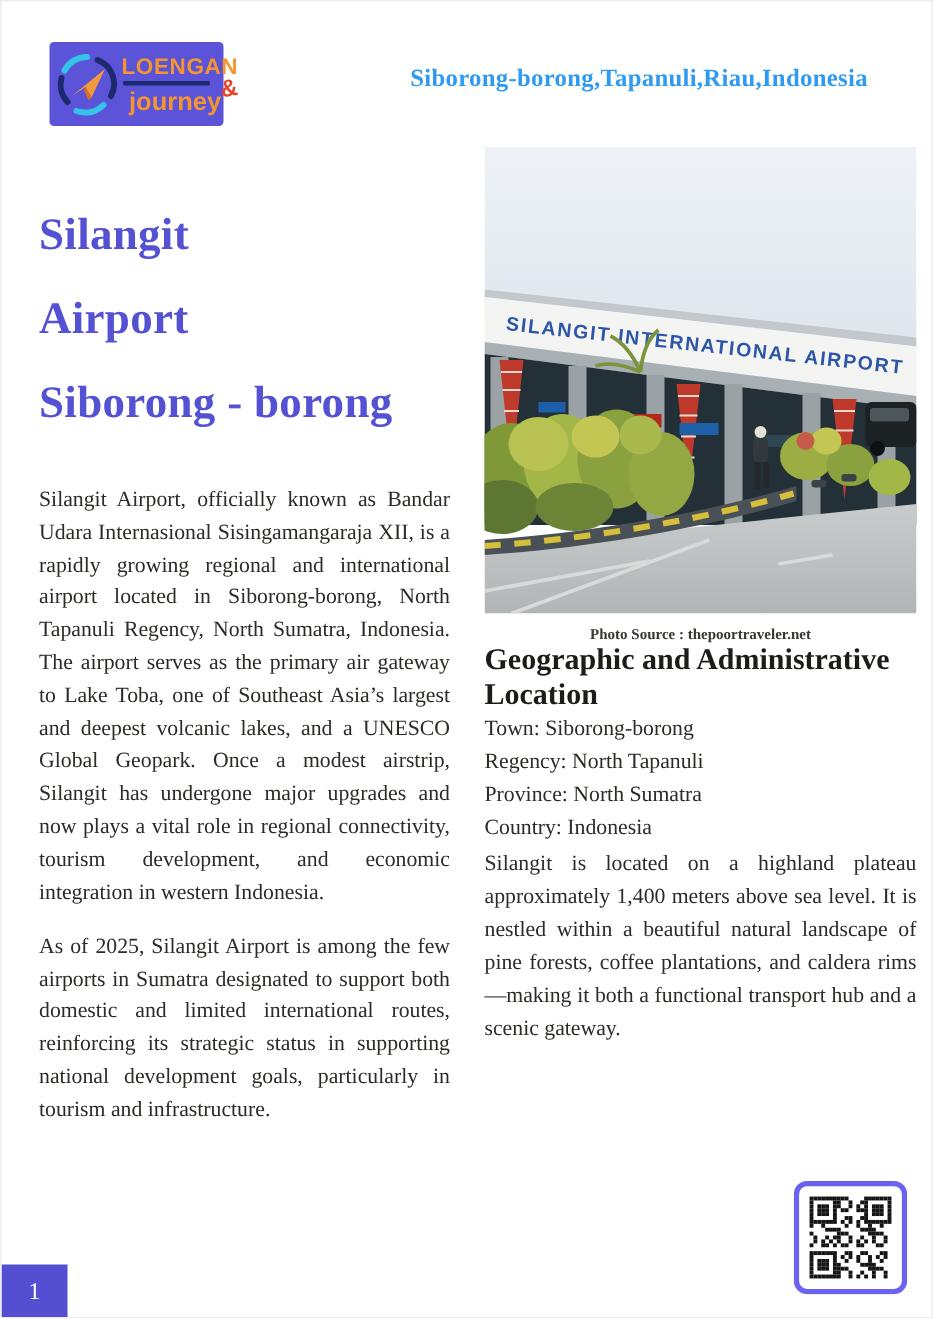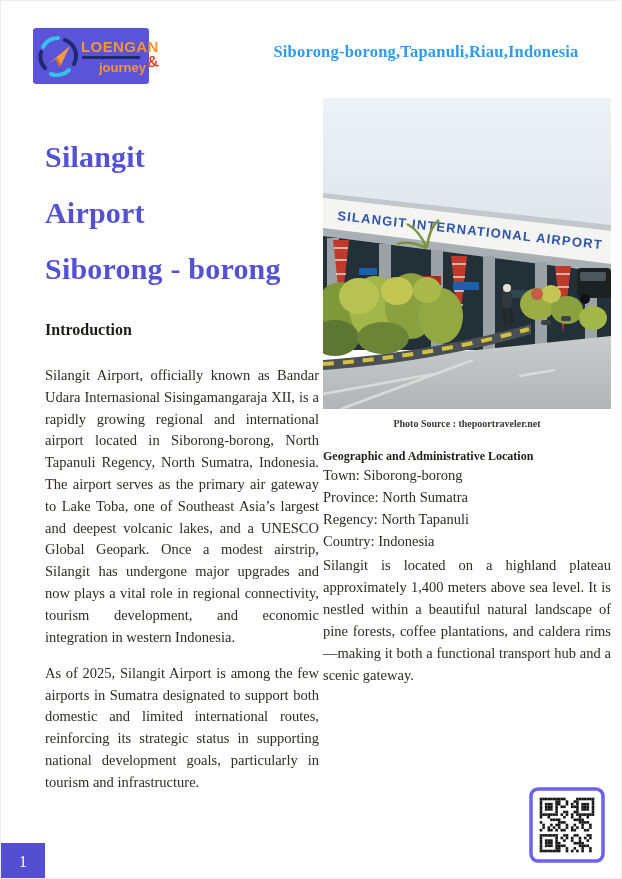--- a/index.html
+++ b/index.html
@@ -11,39 +11,39 @@
   
   .logo{
     position:absolute;left:32px;top:27px;width:116px;height:56px;
     background:#5b54d8;border-radius:3px;display:flex;align-items:center;
     padding:0 4px;box-sizing:border-box;
   }
   .logo svg{flex:0 0 auto;}
   .logo-text{position:relative;margin-left:2px;font-family:"Liberation Sans",sans-serif;line-height:1;}
   .brand-top{display:block;font-weight:bold;font-size:15px;letter-spacing:.4px;color:#f5952f;}
   .tagline-bar{width:58px;height:3px;background:#1d2a70;margin:2px 0 2px 1px;border-radius:1px;}
-  .brand-bottom{display:block;font-weight:bold;font-size:13px;color:#f5952f;padding-left:5px;text-align:center;}
+  .brand-bottom{display:block;font-weight:bold;font-size:17px;color:#f5952f;padding-left:5px;}
   .amp{position:absolute;right:0px;top:15px;color:#e6452c;font-weight:bold;font-size:16px;transform:rotate(-8deg);}
   .header-location{
     position:absolute;left:240px;top:41px;width:370px;text-align:center;
     font-weight:bold;font-size:16.5px;color:#2f9af0;letter-spacing:.2px;
   }
   
-  .col-left{position:absolute;left:44px;top:128px;width:274px;}
+  .col-left{position:absolute;left:25px;top:128px;width:274px;}
   .doc-title{font-size:30px;font-weight:bold;color:#5551d3;line-height:56px;letter-spacing:.2px;}
   .intro-heading{font-size:16px;font-weight:bold;color:#1f1b18;margin-top:24px;}
   .body-par{font-size:14.5px;line-height:21.8px;text-align:justify;margin-top:26px;}
   .body-par.second{margin-top:2px;}
   
   .col-right{position:absolute;left:322px;top:97px;width:288px;}
   .photo{display:block;width:288px;height:311px;}
   .photo-caption{
     margin-top:9px;text-align:center;font-weight:bold;font-size:10px;color:#3a3632;
   }
-  .geo-heading{font-size:12px;font-weight:bold;color:#1f1b18;margin-top:20px;}
+  .geo-heading{font-size:20px;font-weight:bold;color:#1f1b18;}
   .geo-line{font-size:14.5px;line-height:22px;text-align:justify;}
   .geo-lines{margin-top:0;}
   .geo-par{font-size:14.5px;line-height:22px;text-align:justify;margin-top:2px;}
   
   .qr-wrap{position:absolute;left:528px;top:786px;width:76px;height:76px;}
   .page-num{
     position:absolute;left:0;top:842px;width:44px;height:37px;background:#544fd0;
     color:#ffffff;font-size:16px;display:flex;align-items:center;justify-content:center;
   }
 </style>
@@ -69,21 +69,20 @@
     </div>
   </div>
   <div class="header-location">Siborong-borong,Tapanuli,Riau,Indonesia</div>
 
   <div class="col-left">
     <div class="doc-title">
       <div>Silangit</div>
       <div>Airport</div>
       <div>Siborong - borong</div>
     </div>
-    <div class="intro-heading">Introduction</div>
     <p class="body-par">Silangit Airport, officially known as Bandar Udara Internasional Sisingamangaraja XII, is a rapidly growing regional and international airport located in Siborong-borong, North Tapanuli Regency, North Sumatra, Indonesia. The airport serves as the primary air gateway to Lake Toba, one of Southeast Asia’s largest and deepest volcanic lakes, and a UNESCO Global Geopark. Once a modest airstrip, Silangit has undergone major upgrades and now plays a vital role in regional connectivity, tourism development, and economic integration in western Indonesia.</p>
     <p class="body-par second">As of 2025, Silangit Airport is among the few airports in Sumatra designated to support both domestic and limited international routes, reinforcing its strategic status in supporting national development goals, particularly in tourism and infrastructure.</p>
   </div>
 
   <div class="col-right">
     <svg class="photo" viewBox="0 0 288 311">
       <defs>
         <linearGradient id="sky" x1="0" y1="0" x2="0" y2="1">
           <stop offset="0" stop-color="#eef2f6"></stop>
           <stop offset="1" stop-color="#d5dde4"></stop>
@@ -171,22 +170,22 @@
         <rect x="218" y="222" width="10" height="5" rx="2"></rect>
         <rect x="238" y="218" width="10" height="5" rx="2"></rect>
       </g>
     </svg>
 
     <div class="photo-caption">Photo Source : thepoortraveler.net</div>
 
     <div class="geo-heading">Geographic and Administrative Location</div>
     <div class="geo-lines">
       <div class="geo-line">Town: Siborong-borong</div>
+      <div class="geo-line">Regency: North Tapanuli</div>
       <div class="geo-line">Province: North Sumatra</div>
-      <div class="geo-line">Regency: North Tapanuli</div>
       <div class="geo-line">Country: Indonesia</div>
     </div>
     <p class="geo-par">Silangit is located on a highland plateau approximately 1,400 meters above sea level. It is nestled within a beautiful natural landscape of pine forests, coffee plantations, and caldera rims—making it both a functional transport hub and a scenic gateway.</p>
   </div>
 
   <div class="qr-wrap">
     <svg id="qr-svg" width="76" height="76" viewBox="0 0 76 76">
       <rect x="2" y="2" width="72" height="72" rx="7" fill="#ffffff" stroke="#6b62f0" stroke-width="3.5"></rect>
     <rect x="10.7" y="10.7" width="2.6" height="2.6" fill="#151515"></rect>
         <rect x="13.299999999999999" y="10.7" width="2.6" height="2.6" fill="#151515"></rect>

